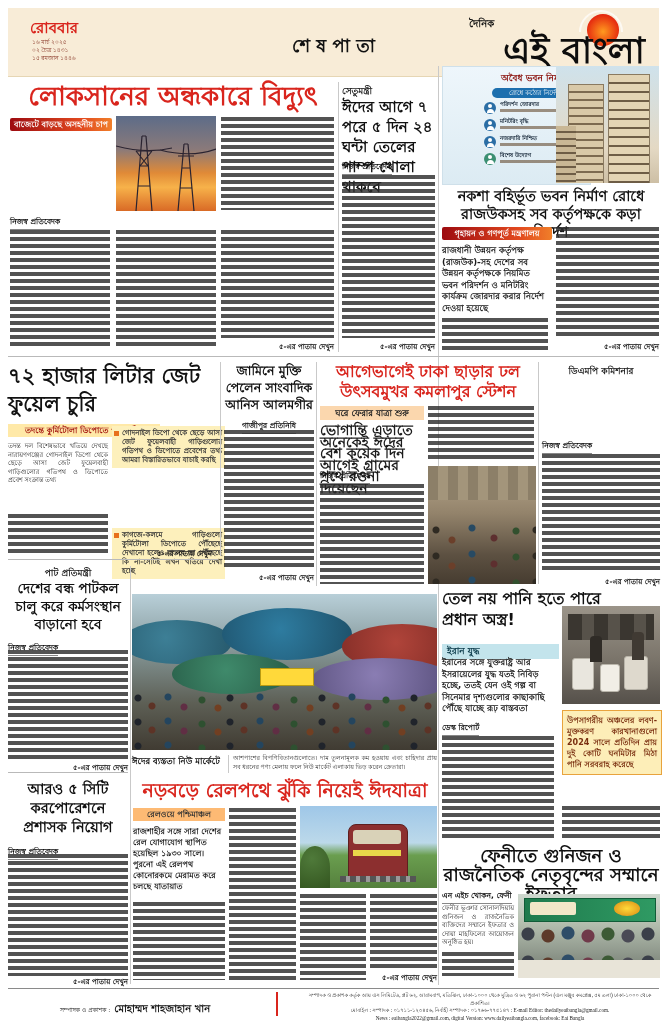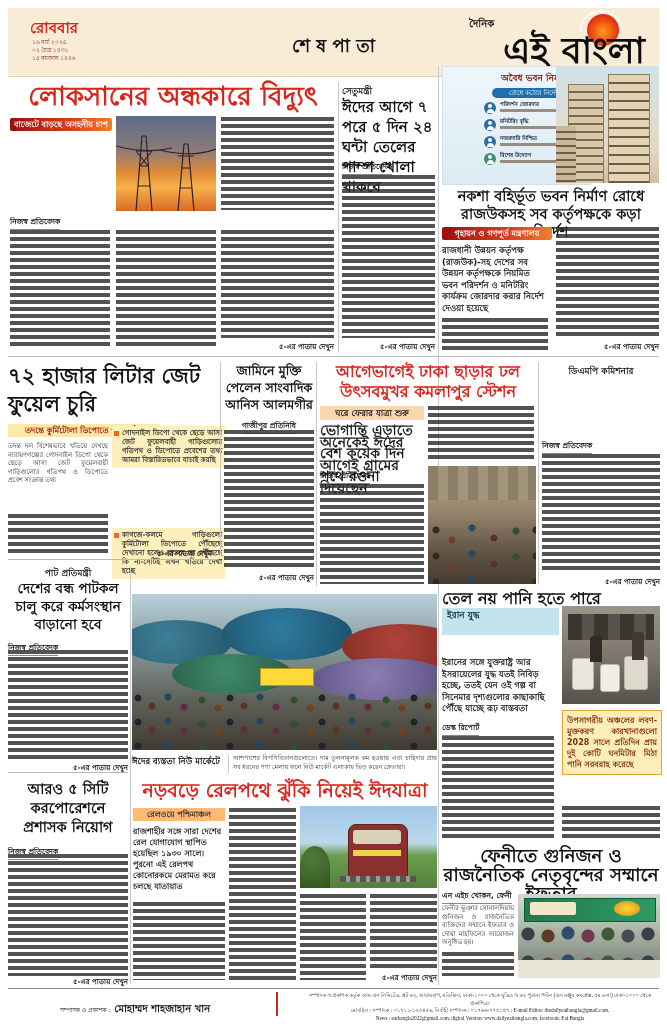--- a/index.html
+++ b/index.html
@@ -243,25 +243,25 @@
 
   <div class="abs hl" style="left:442px;top:588px;width:160px;font-size:16px;line-height:21px;">তেল নয় পানি হতে পারে প্রধান অস্ত্র!</div>
   <div class="abs" style="left:562px;top:606px;width:98px;height:98px;overflow:hidden;background:linear-gradient(#9b9489 0%,#7a746a 55%,#55504a 100%);">
     <div class="abs" style="left:6px;top:8px;width:86px;height:26px;background:repeating-linear-gradient(90deg,#3a3630 0 14px,#57524a 14px 26px);"></div>
     <div class="abs" style="left:10px;top:52px;width:20px;height:30px;background:#e9e6de;border-radius:3px;border:1px solid #b9b5aa;"></div>
     <div class="abs" style="left:38px;top:58px;width:18px;height:26px;background:#f1eee6;border-radius:3px;border:1px solid #b9b5aa;"></div>
     <div class="abs" style="left:62px;top:50px;width:22px;height:32px;background:#ded9cd;border-radius:3px;border:1px solid #b9b5aa;"></div>
     <div class="abs" style="left:28px;top:30px;width:12px;height:26px;background:#2f2b26;border-radius:4px 4px 0 0;"></div>
     <div class="abs" style="left:70px;top:26px;width:12px;height:28px;background:#403a33;border-radius:4px 4px 0 0;"></div>
   </div>
-  <div class="abs kicker-blue" style="left:442px;top:608px;width:112px;height:27px;">ইরান যুদ্ধ</div>
+  <div class="abs kicker-blue" style="left:442px;top:644px;width:112px;height:15px;">ইরান যুদ্ধ</div>
   <div class="abs standfirst" style="left:442px;top:657px;width:112px;font-size:8.5px;line-height:11.5px;">ইরানের সঙ্গে যুক্তরাষ্ট্র আর ইসরায়েলের যুদ্ধ যতই নিবিড় হচ্ছে, ততই যেন ওই গল্প বা সিনেমার দৃশ্যগুলোর কাছাকাছি পৌঁছে যাচ্ছে রূঢ় বাস্তবতা</div>
   <div class="abs byline" style="left:442px;top:722px;">ডেস্ক রিপোর্ট</div>
   <div class="abs greek" style="left:442px;top:736px;width:112px;height:102px;"></div>
-  <div class="abs hi-box" style="left:562px;top:710px;width:90px;">উপসাগরীয় অঞ্চলের লবণ-মুক্তকরণ কারখানাগুলো 2028 সালে প্রতিদিন প্রায় দুই কোটি ঘনমিটার মিঠা পানি সরবরাহ করেছে</div>
+  <div class="abs hi-box" style="left:562px;top:710px;width:90px;">উপসাগরীয় অঞ্চলের লবণ-মুক্তকরণ কারখানাগুলো 2024 সালে প্রতিদিন প্রায় দুই কোটি ঘনমিটার মিঠা পানি সরবরাহ করেছে</div>
   <div class="abs greek" style="left:562px;top:806px;width:98px;height:32px;"></div>
 
   <div class="abs hl" style="left:442px;top:846px;width:218px;font-size:18px;line-height:19px;text-align:center;">ফেনীতে গুনিজন ও রাজনৈতিক নেতৃবৃন্দের সম্মানে ইফতার</div>
   <div class="abs byline" style="left:442px;top:890px;">এন এইচ খোকন, ফেনী</div>
   <div class="abs tiny" style="left:442px;top:904px;width:72px;">ফেনীর ভূঞার সোনালদিয়ায় গুনিজন ও রাজনৈতিক ব্যক্তিদের সম্মানে ইফতার ও দোয়া মাহফিলের আয়োজন অনুষ্ঠিত হয়।</div>
   <div class="abs greek" style="left:442px;top:952px;width:72px;height:24px;"></div>
   <div class="abs" style="left:518px;top:894px;width:142px;height:84px;overflow:hidden;background:linear-gradient(#cfd8cf 0%,#b9c4b4 30%,#8f988c 70%,#6e756a 100%);">
     <div class="abs" style="left:6px;top:4px;width:130px;height:22px;background:linear-gradient(90deg,#1f7a4d,#2f9a63);border:1px solid #115c38;"></div>
     <div class="abs" style="left:12px;top:8px;width:46px;height:13px;background:#f2e7c8;border-radius:2px;"></div>
     <div class="abs" style="left:96px;top:7px;width:26px;height:15px;border-radius:50%;background:radial-gradient(#ffd93a,#d98a12);"></div>

